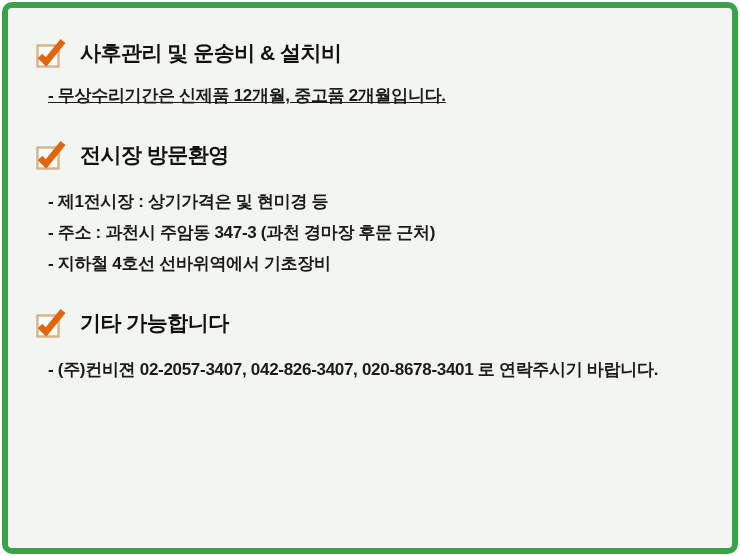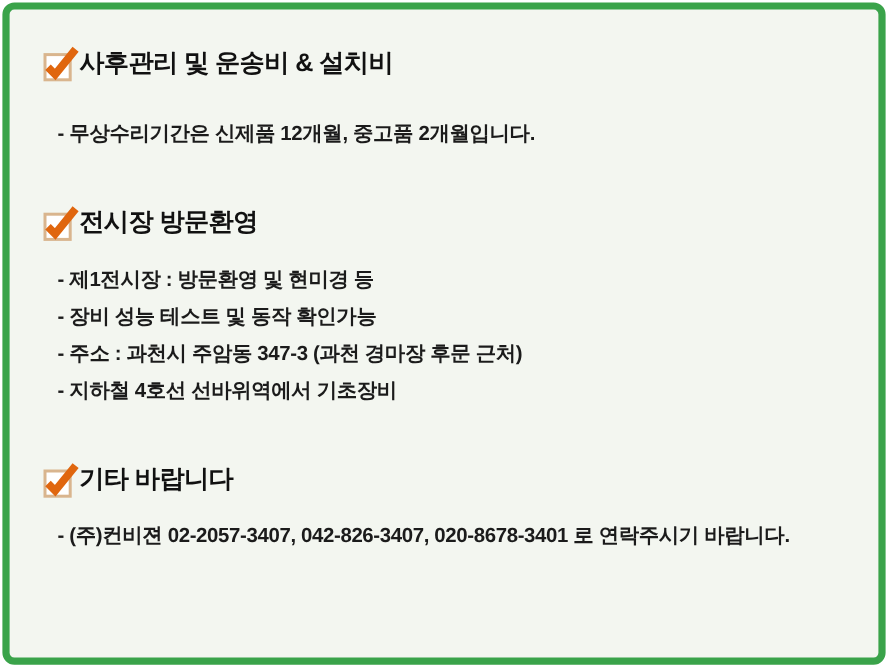--- a/index.html
+++ b/index.html
@@ -18,41 +18,43 @@
     width: 736px;
     height: 552px;
     box-sizing: border-box;
     background: #f3f6f0;
     border: 6px solid #3aa34a;
     border-radius: 10px;
     padding: 30px 26px 18px 28px;
     color: #1b1b1b;
   }
   .section { margin: 0; }
-  .section + .section { margin-top: 44px; }
+  .section + .section { margin-top: 29px; }
   .section-header {
     display: flex;
+    align-items: center;
+    gap: 14px;
     height: 30px;
   }
   .section-title {
     font-size: 21px;
     font-weight: 700;
     letter-spacing: -0.5px;
     color: #111111;
     white-space: nowrap;
   }
   .checkbox-icon {
     position: relative;
     width: 30px;
     height: 30px;
     flex: 0 0 30px;
   }
   .checkbox-icon svg { position: absolute; left: 0; top: 0; overflow: visible; }
   .bullets { margin-top: 16px; padding-left: 12px; }
-  .section:first-child .bullets { margin-top: 28px; }
+  .section:first-child .bullets { margin-top: 12px; text-decoration: underline; }
   .bullet-line {
     font-size: 17px;
     font-weight: 700;
     letter-spacing: -0.3px;
     line-height: 31px;
     white-space: nowrap;
     color: #1b1b1b;
   }
 </style>
 </head>
@@ -79,35 +81,34 @@
     <div class="section-header">
       <span class="checkbox-icon">
         <svg width="30" height="30" viewBox="0 0 30 30">
           <rect x="1.5" y="7.5" width="21" height="21" fill="#ffffff" stroke="#d9b58e" stroke-width="2.5"></rect>
           <path d="M4 18 L10 24 L27 3" fill="none" stroke="#e0660e" stroke-width="6.5" stroke-linecap="butt" stroke-linejoin="miter"></path>
         </svg>
       </span>
       <span class="section-title">전시장 방문환영</span>
     </div>
     <div class="bullets">
-      <div class="bullet-line">- 제1전시장 : 방문환영 및 현미경 등</div>
-      <div class="bullet-line">- 장비 성능 테스트 및 동작 확인가능</div>
+      <div class="bullet-line">- 제1전시장 : 상기가격은 및 현미경 등</div>
       <div class="bullet-line">- 주소 : 과천시 주암동 347-3 (과천 경마장 후문 근처)</div>
       <div class="bullet-line">- 지하철 4호선 선바위역에서 기초장비</div>
     </div>
   </div>
 
   <div class="section">
     <div class="section-header">
       <span class="checkbox-icon">
         <svg width="30" height="30" viewBox="0 0 30 30">
           <rect x="1.5" y="7.5" width="21" height="21" fill="#ffffff" stroke="#d9b58e" stroke-width="2.5"></rect>
           <path d="M4 18 L10 24 L27 3" fill="none" stroke="#e0660e" stroke-width="6.5" stroke-linecap="butt" stroke-linejoin="miter"></path>
         </svg>
       </span>
-      <span class="section-title">기타 바랍니다</span>
+      <span class="section-title">기타 가능합니다</span>
     </div>
     <div class="bullets">
       <div class="bullet-line">- (주)컨비젼 02-2057-3407, 042-826-3407, 020-8678-3401 로 연락주시기 바랍니다.</div>
     </div>
   </div>
 
 </div>
 
 </body></html>

